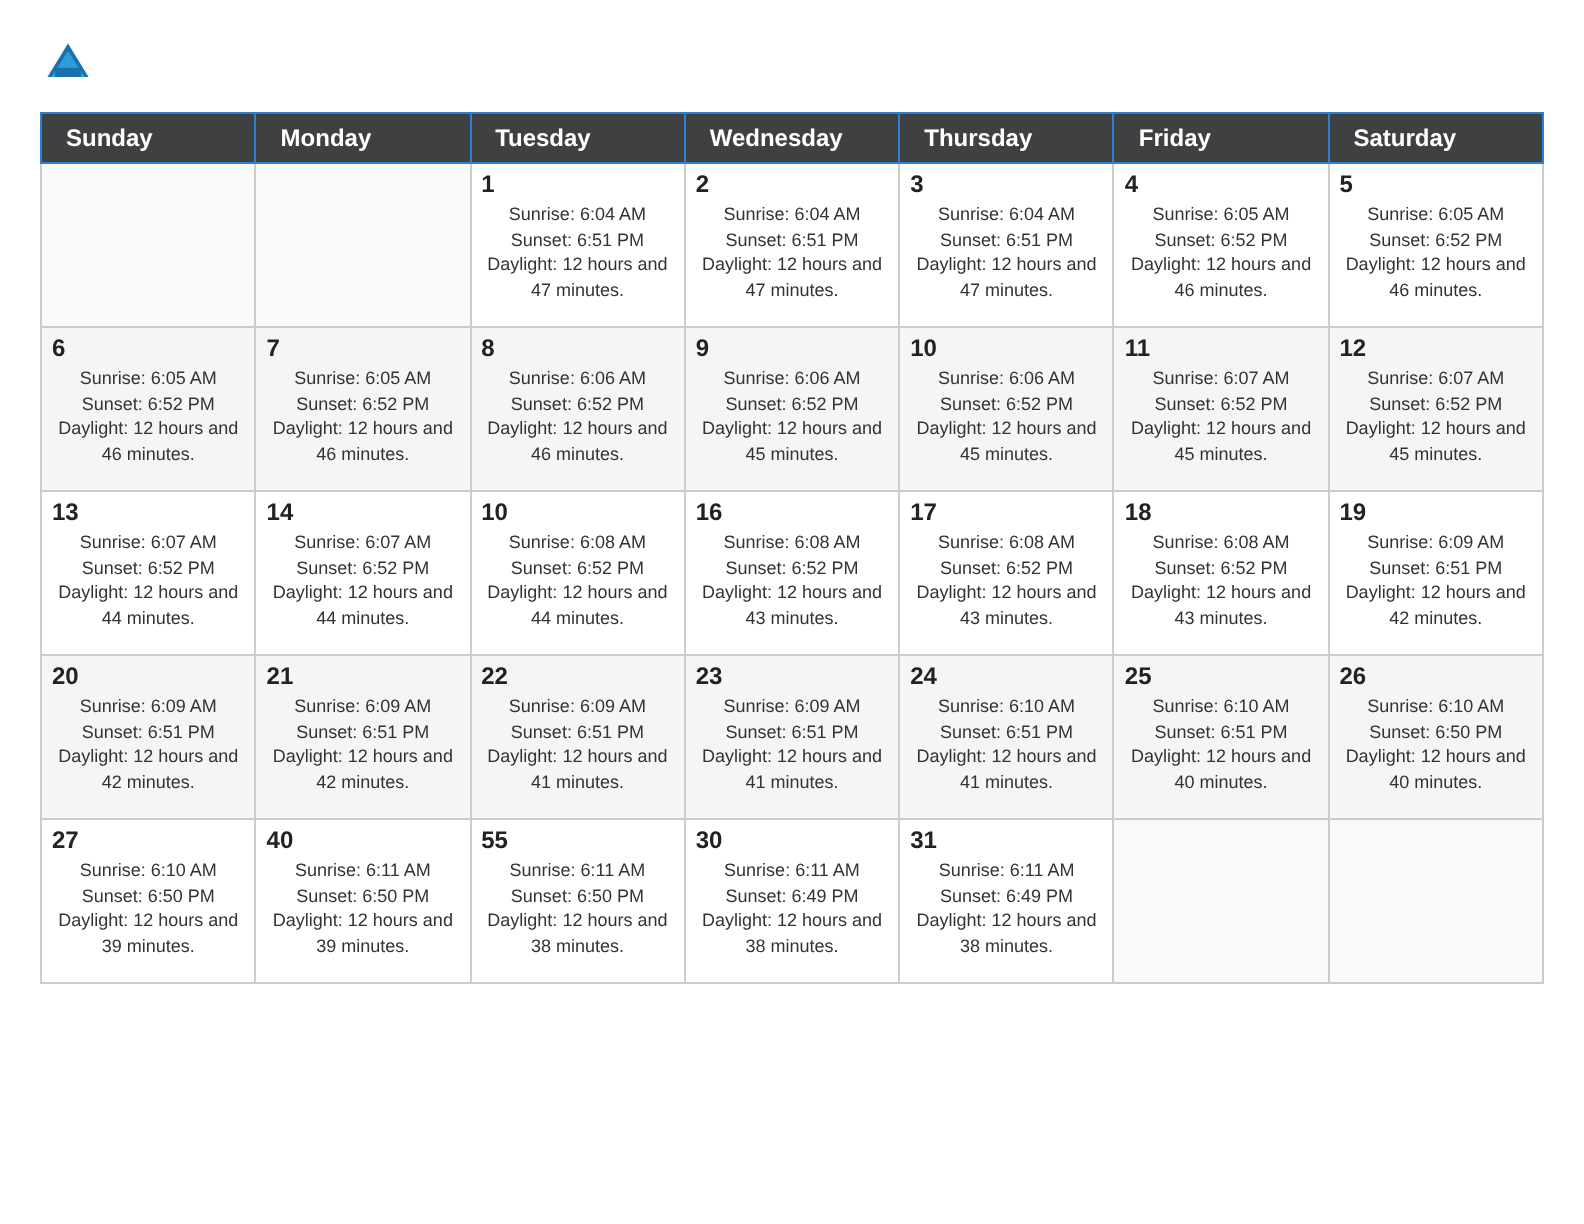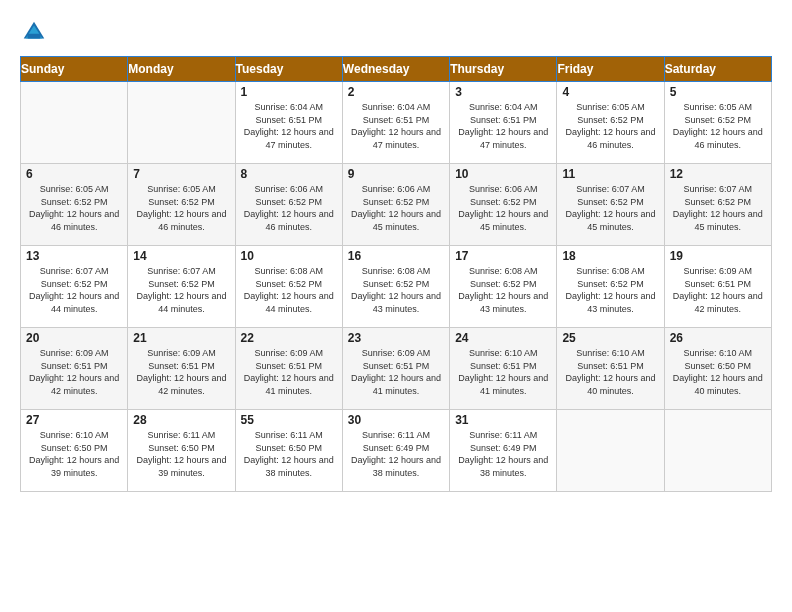--- a/index.html
+++ b/index.html
@@ -59,25 +59,25 @@
     .title-location {
       font-size: 15px;
       color: #444;
     }
     .calendar {
       width: 100%;
       border-collapse: collapse;
       border: 1px solid #ccc;
     }
     .calendar th {
-      background: #a16207;
+      background: #404040;
       color: #fff;
       font-size: 12px;
       font-weight: bold;
-      padding: 5px 0;
+      padding: 5px 12px;
       text-align: left;
       border: 1px solid #2b7fd4;
     }
     .calendar td {
       vertical-align: top;
       border: 1px solid #ccc;
       padding: 3px 5px;
       width: calc(100% / 7);
       height: 82px;
       font-size: 9.5px;
@@ -254,21 +254,21 @@
             <div class="day-number">26</div>
             <div class="day-info">Sunrise: 6:10 AM<br>Sunset: 6:50 PM<br>Daylight: 12 hours and 40 minutes.</div>
           </td>
         </tr>
         <tr>
           <td>
             <div class="day-number">27</div>
             <div class="day-info">Sunrise: 6:10 AM<br>Sunset: 6:50 PM<br>Daylight: 12 hours and 39 minutes.</div>
           </td>
           <td>
-            <div class="day-number">28</div>
+            <div class="day-number">40</div>
             <div class="day-info">Sunrise: 6:11 AM<br>Sunset: 6:50 PM<br>Daylight: 12 hours and 39 minutes.</div>
           </td>
           <td>
             <div class="day-number">55</div>
             <div class="day-info">Sunrise: 6:11 AM<br>Sunset: 6:50 PM<br>Daylight: 12 hours and 38 minutes.</div>
           </td>
           <td>
             <div class="day-number">30</div>
             <div class="day-info">Sunrise: 6:11 AM<br>Sunset: 6:49 PM<br>Daylight: 12 hours and 38 minutes.</div>
           </td>

